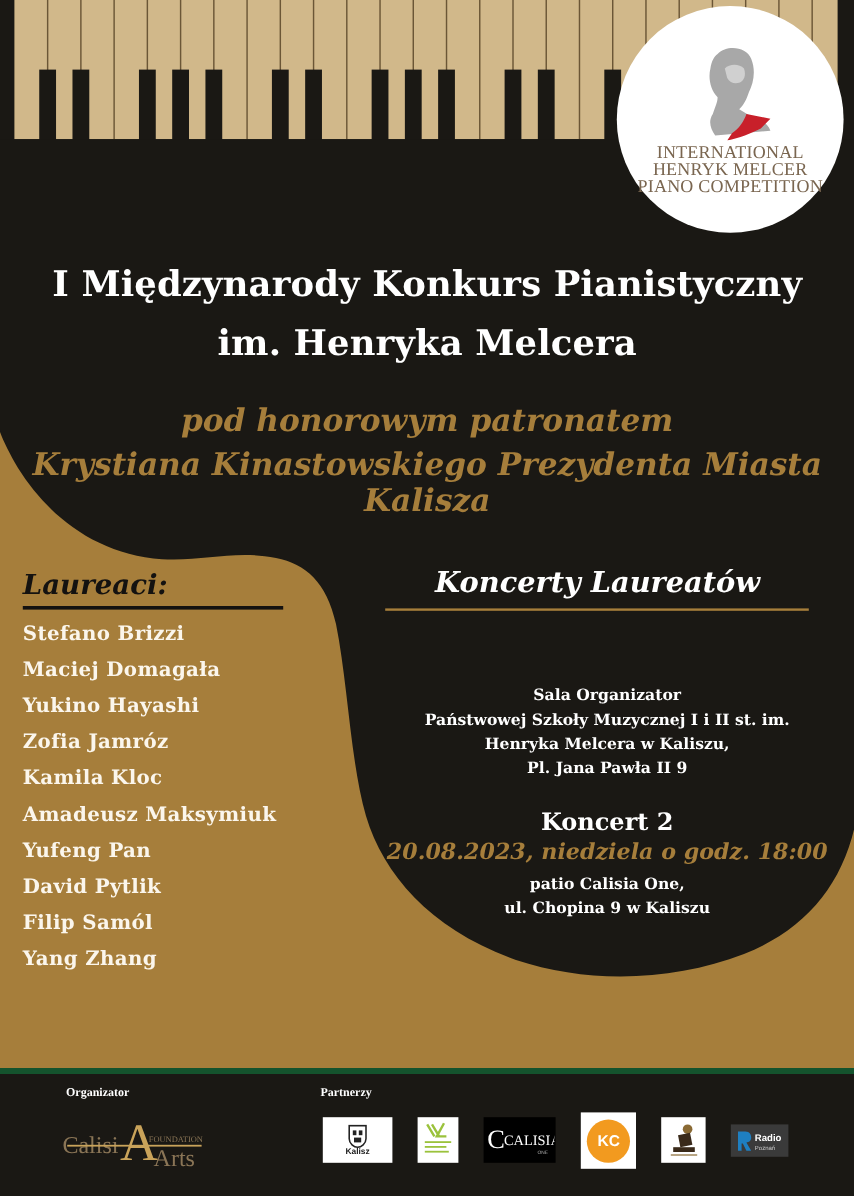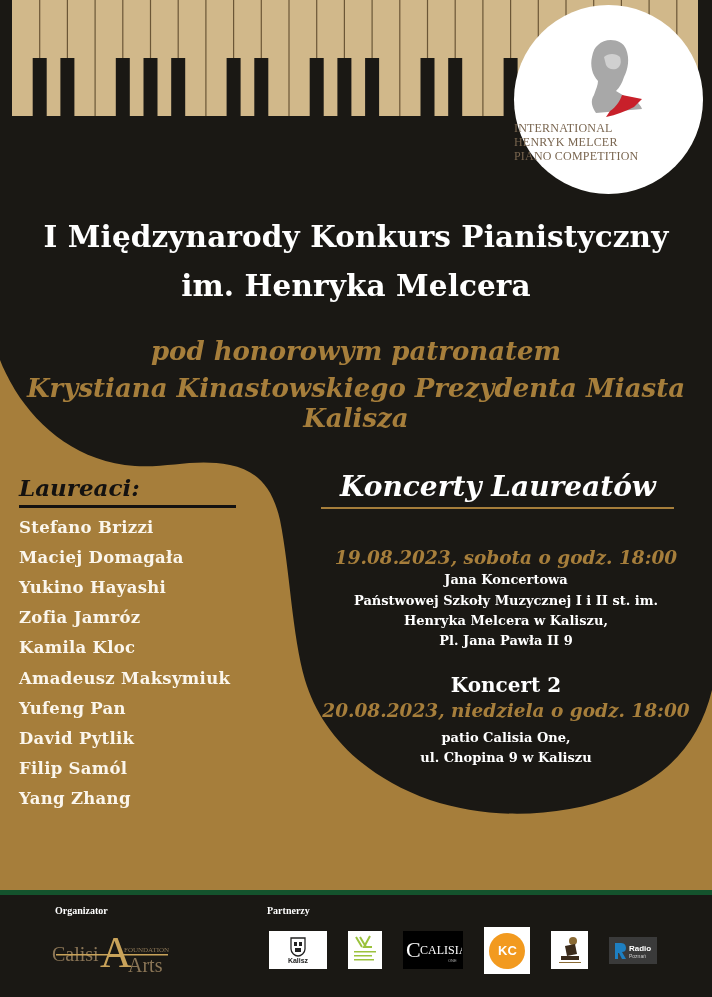--- a/index.html
+++ b/index.html
@@ -10,30 +10,30 @@
 
   .title { position: absolute; left: 0; width: 712px; text-align: center; color: #ffffff; font-weight: bold; font-size: 29.5px; letter-spacing: 0.1px; }
   .title.l1 { top: 219px; }
   .title.l2 { top: 268px; }
   .patron { position: absolute; left: 0; width: 712px; text-align: center; color: #a67e3b; font-style: italic; font-weight: bold; font-size: 26px; }
   .patron.l1 { top: 336px; }
   .patron.l2 { top: 373px; }
 
   .logo-circle { position: absolute; left: 514px; top: 5px; width: 189px; height: 189px; border-radius: 50%; background: #ffffff; }
   .logo-bust { position: absolute; left: 62px; top: 32px; width: 70px; height: 80px; }
-  .logo-text { position: absolute; left: 0; width: 189px; color: #7a6650; font-family: "Liberation Serif", serif; font-size: 12px; line-height: 14px; letter-spacing: 0.2px; }
+  .logo-text { position: absolute; left: 0; width: 189px; text-align: center; color: #7a6650; font-family: "Liberation Serif", serif; font-size: 15px; line-height: 14px; letter-spacing: 0.2px; }
   .logo-text.t1 { top: 116px; }
   .logo-text.t2 { top: 130px; }
   .logo-text.t3 { top: 144px; }
 
   .laureaci-head { position: absolute; left: 19px; top: 474px; color: #141210; font-style: italic; font-weight: bold; font-size: 23px; }
   .laureaci-rule { position: absolute; left: 19px; top: 505px; width: 217px; height: 3px; background: #141210; }
   .laureat { position: absolute; left: 19px; color: #fbf6ec; font-weight: bold; font-size: 16.5px; letter-spacing: 0.3px; }
 
-  .koncerty-head { position: absolute; left: 320px; top: 470px; width: 356px; text-align: center; color: #ffffff; font-style: italic; font-weight: bold; font-size: 28px; }
+  .koncerty-head { position: absolute; left: 320px; top: 470px; width: 356px; text-align: center; color: #ffffff; font-style: italic; font-weight: bold; font-size: 24px; }
   .koncerty-rule { position: absolute; left: 321px; top: 507px; width: 353px; height: 2px; background: #a67e3b; }
   .k-title { position: absolute; left: 300px; width: 412px; text-align: center; color: #ffffff; font-weight: bold; font-size: 20px; }
   .k-date { position: absolute; left: 300px; width: 412px; text-align: center; color: #a67e3b; font-style: italic; font-weight: bold; font-size: 18.5px; }
   .k-line { position: absolute; left: 300px; width: 412px; text-align: center; color: #ffffff; font-weight: bold; font-size: 13px; }
 
   .footer { position: absolute; left: 0; top: 890px; width: 712px; height: 107px; background: #1a1814; border-top: 5px solid #14532d; }
   .f-label { position: absolute; top: 10px; color: #ffffff; font-weight: bold; font-size: 10px; font-family: "Liberation Serif", serif; }
   .org-logo { position: absolute; left: 52px; top: 32px; width: 120px; height: 52px; }
   .partner { position: absolute; top: 36px; height: 38px; display: flex; align-items: center; justify-content: center; overflow: hidden; }
   .partner.white { background: #ffffff; }
@@ -135,22 +135,21 @@
   <div class="laureat" style="top:638px">Kamila Kloc</div>
   <div class="laureat" style="top:669px">Amadeusz Maksymiuk</div>
   <div class="laureat" style="top:699px">Yufeng Pan</div>
   <div class="laureat" style="top:729px">David Pytlik</div>
   <div class="laureat" style="top:759px">Filip Samól</div>
   <div class="laureat" style="top:789px">Yang Zhang</div>
 
   <div class="koncerty-head">Koncerty Laureatów</div>
   <div class="koncerty-rule"></div>
 
-  <div class="k-date" style="top:547px">19.08.2023, sobota o godz. 18:00</div>
-  <div class="k-line" style="top:572px">Jana Koncertowa</div>
+  <div class="k-line" style="top:572px">Sala Organizator</div>
   <div class="k-line" style="top:593px">Państwowej Szkoły Muzycznej I i II st. im.</div>
   <div class="k-line" style="top:613px">Henryka Melcera w Kaliszu,</div>
   <div class="k-line" style="top:633px">Pl. Jana Pawła II 9</div>
 
   <div class="k-title" style="top:673px">Koncert 2</div>
   <div class="k-date" style="top:700px">20.08.2023, niedziela o godz. 18:00</div>
   <div class="k-line" style="top:730px">patio Calisia One,</div>
   <div class="k-line" style="top:750px">ul. Chopina 9 w Kaliszu</div>
 
   <div class="footer">

